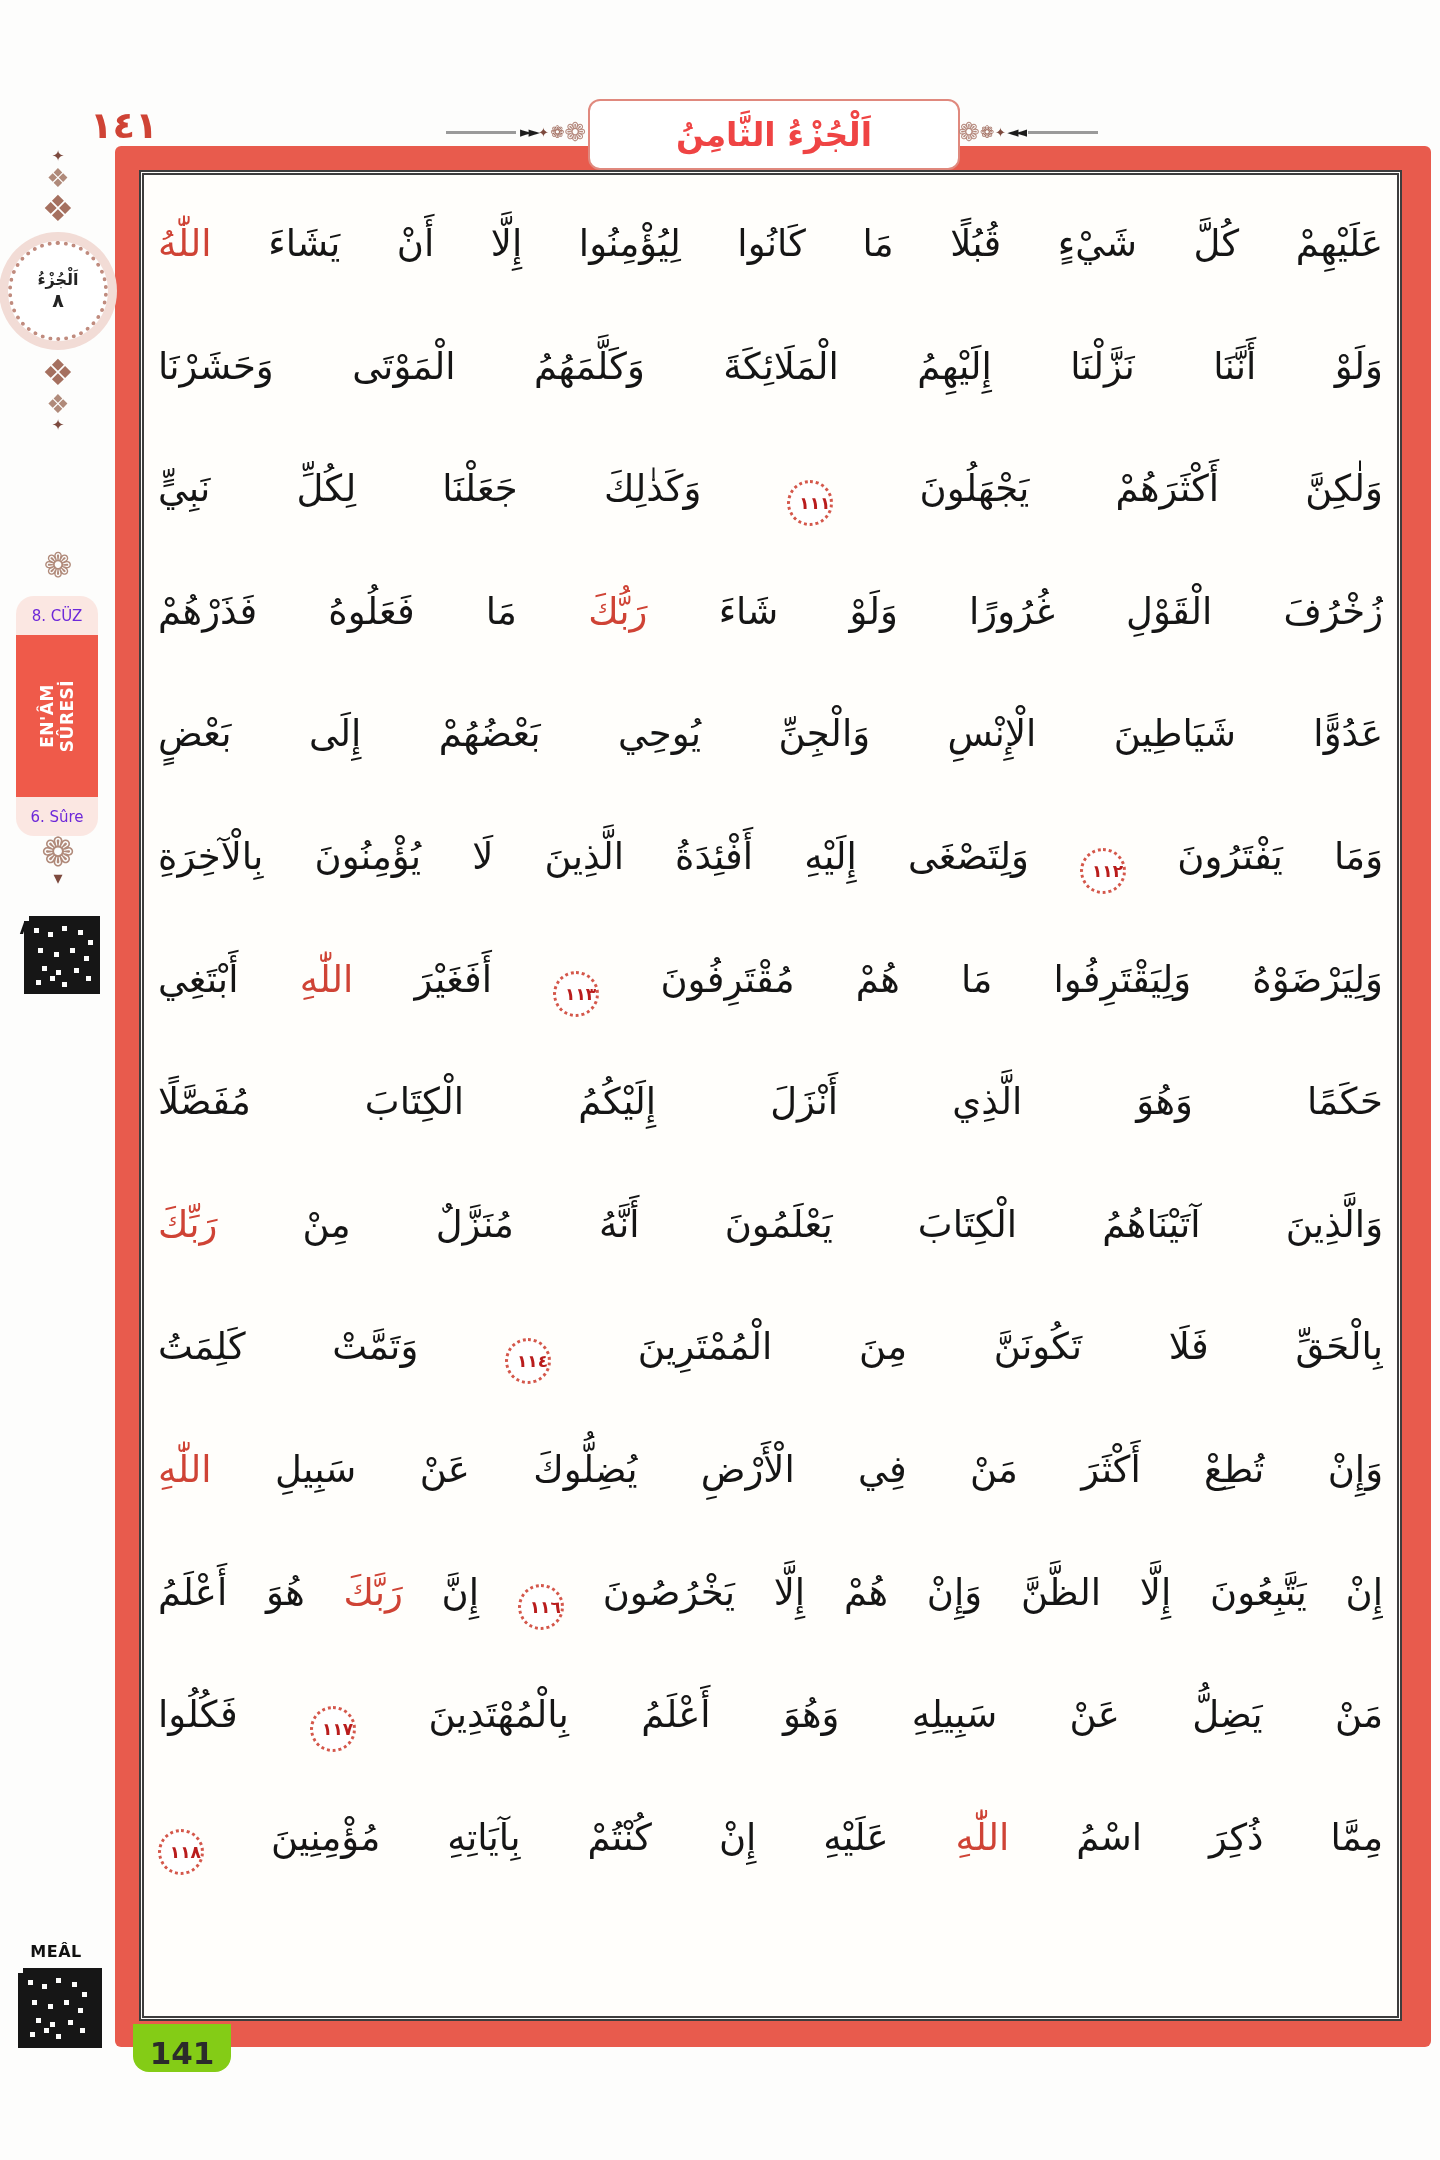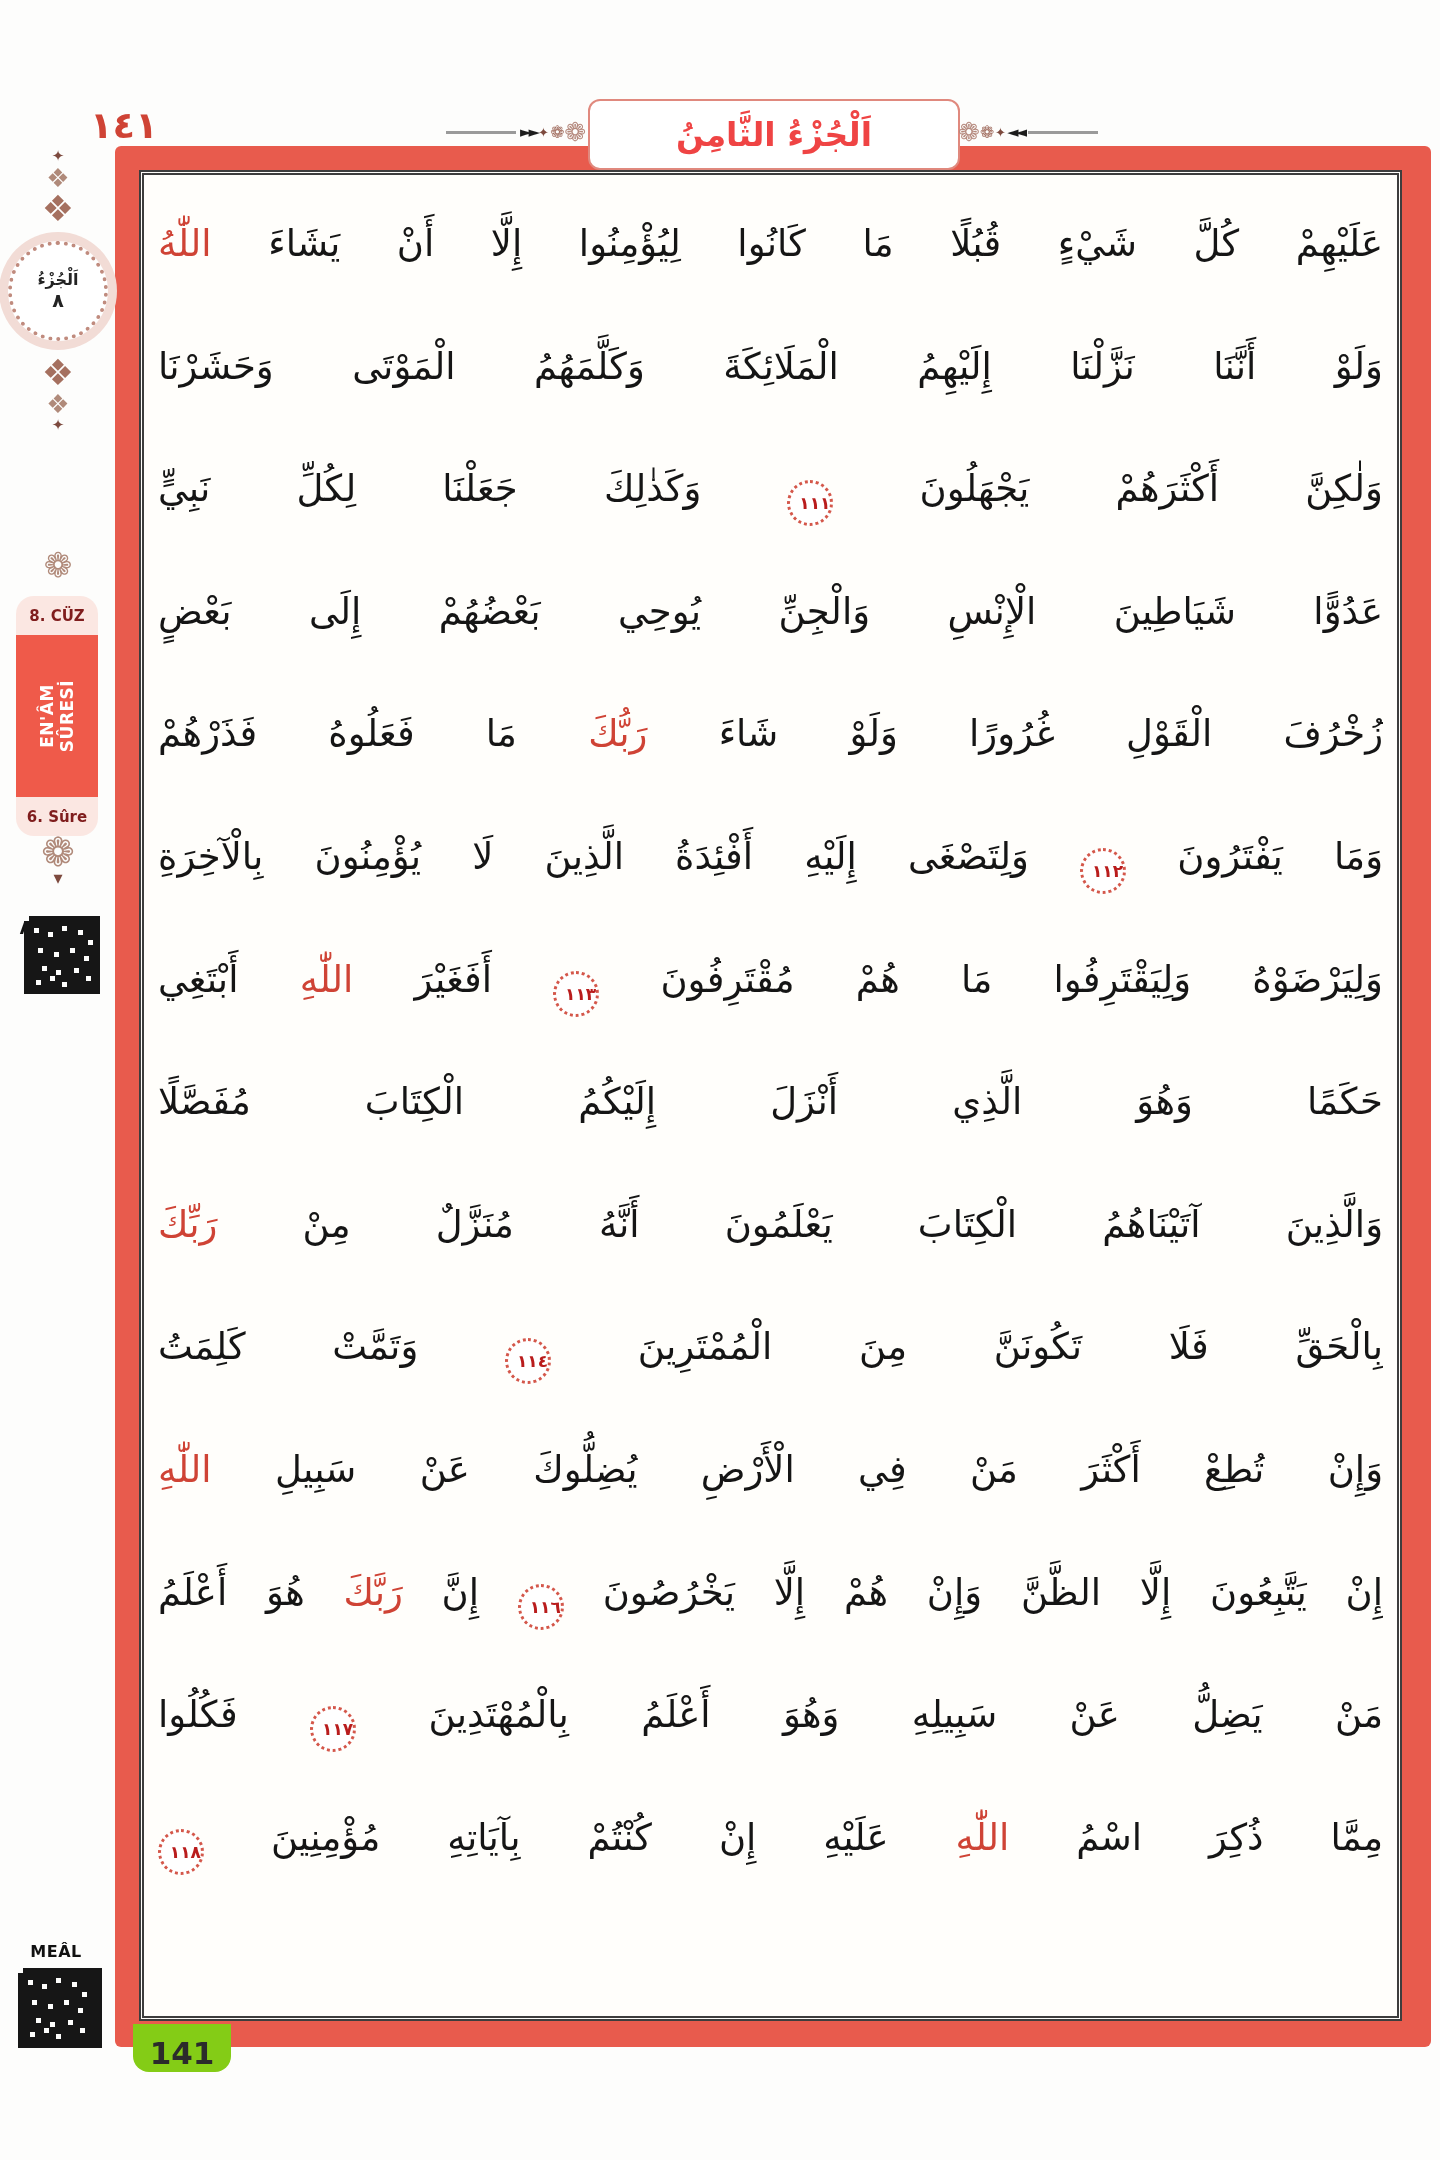--- a/index.html
+++ b/index.html
@@ -56,21 +56,21 @@
   .medal .m2{font-size:19px;font-weight:bold;color:#232323;line-height:1.2;}
 
   
   .crown{position:absolute;left:22px;width:72px;text-align:center;z-index:2;color:#b08a7a;}
   .crown.top{top:548px;font-size:34px;line-height:1;}
   .crown.bottom{top:834px;font-size:40px;line-height:.9;}
   .crown .tail{display:block;font-size:18px;color:#7d4a3e;line-height:.9;}
   .tab{position:absolute;left:16px;top:596px;width:82px;height:240px;background:#fbe7e2;
     border-radius:18px;overflow:hidden;display:flex;flex-direction:column;z-index:2;}
   .tab-top,.tab-bot{height:39px;display:flex;align-items:center;justify-content:center;
-    font-size:15px;font-weight:bold;color:#7f1d1d;}
+    font-size:15px;font-weight:normal;color:#6d28d9;}
   .tab-mid{flex:1;background:#ef5a4a;display:flex;align-items:center;justify-content:center;}
   .vtext{transform:rotate(-90deg);width:150px;text-align:center;color:#ffffff;font-weight:bold;
     font-size:17px;line-height:20px;letter-spacing:.5px;white-space:nowrap;}
 
   
   .side-label{position:absolute;width:96px;text-align:center;font-weight:bold;color:#111;
     letter-spacing:.5px;z-index:2;}
   .side-label.arapca{left:12px;top:918px;font-size:17px;}
   .side-label.meal{left:8px;top:1942px;font-size:16px;}
   .qr{position:absolute;background:#161616;z-index:2;}
@@ -106,22 +106,22 @@
     <span class="h-arrow">◄◄</span>
     <div class="h-dash"></div>
   </div>
 
   <div class="frame">
     <div class="frame-inner">
       <div class="text-area">
           <div class="qline"><span>عَلَيْهِمْ كُلَّ شَيْءٍ قُبُلًا مَا كَانُوا لِيُؤْمِنُوا إِلَّا أَنْ يَشَاءَ</span> <span class="rw">اللّٰهُ</span> </div>
           <div class="qline"><span>وَلَوْ أَنَّنَا نَزَّلْنَا إِلَيْهِمُ الْمَلَائِكَةَ وَكَلَّمَهُمُ الْمَوْتَى وَحَشَرْنَا</span> </div>
           <div class="qline"><span>وَلٰكِنَّ أَكْثَرَهُمْ يَجْهَلُونَ</span> <span class="am">١١١</span> <span>وَكَذٰلِكَ جَعَلْنَا لِكُلِّ نَبِيٍّ</span> </div>
+          <div class="qline"><span>زُخْرُفَ الْقَوْلِ غُرُورًا وَلَوْ شَاءَ</span> <span class="rw">رَبُّكَ</span> <span>مَا فَعَلُوهُ فَذَرْهُمْ</span> </div>
           <div class="qline"><span>عَدُوًّا شَيَاطِينَ الْإِنْسِ وَالْجِنِّ يُوحِي بَعْضُهُمْ إِلَى بَعْضٍ</span> </div>
-          <div class="qline"><span>زُخْرُفَ الْقَوْلِ غُرُورًا وَلَوْ شَاءَ</span> <span class="rw">رَبُّكَ</span> <span>مَا فَعَلُوهُ فَذَرْهُمْ</span> </div>
           <div class="qline"><span>وَمَا يَفْتَرُونَ</span> <span class="am">١١٢</span> <span>وَلِتَصْغَى إِلَيْهِ أَفْئِدَةُ الَّذِينَ لَا يُؤْمِنُونَ بِالْآخِرَةِ</span> </div>
           <div class="qline"><span>وَلِيَرْضَوْهُ وَلِيَقْتَرِفُوا مَا هُمْ مُقْتَرِفُونَ</span> <span class="am">١١٣</span> <span>أَفَغَيْرَ</span> <span class="rw">اللّٰهِ</span> <span>أَبْتَغِي</span> </div>
           <div class="qline"><span>حَكَمًا وَهُوَ الَّذِي أَنْزَلَ إِلَيْكُمُ الْكِتَابَ مُفَصَّلًا</span> </div>
           <div class="qline"><span>وَالَّذِينَ آتَيْنَاهُمُ الْكِتَابَ يَعْلَمُونَ أَنَّهُ مُنَزَّلٌ مِنْ</span> <span class="rw">رَبِّكَ</span> </div>
           <div class="qline"><span>بِالْحَقِّ فَلَا تَكُونَنَّ مِنَ الْمُمْتَرِينَ</span> <span class="am">١١٤</span> <span>وَتَمَّتْ كَلِمَتُ</span> </div>
           <div class="qline"><span>وَإِنْ تُطِعْ أَكْثَرَ مَنْ فِي الْأَرْضِ يُضِلُّوكَ عَنْ سَبِيلِ</span> <span class="rw">اللّٰهِ</span> </div>
           <div class="qline"><span>إِنْ يَتَّبِعُونَ إِلَّا الظَّنَّ وَإِنْ هُمْ إِلَّا يَخْرُصُونَ</span> <span class="am">١١٦</span> <span>إِنَّ</span> <span class="rw">رَبَّكَ</span> <span>هُوَ أَعْلَمُ</span> </div>
           <div class="qline"><span>مَنْ يَضِلُّ عَنْ سَبِيلِهِ وَهُوَ أَعْلَمُ بِالْمُهْتَدِينَ</span> <span class="am">١١٧</span> <span>فَكُلُوا</span> </div>
           <div class="qline"><span>مِمَّا ذُكِرَ اسْمُ</span> <span class="rw">اللّٰهِ</span> <span>عَلَيْهِ إِنْ كُنْتُمْ بِآيَاتِهِ مُؤْمِنِينَ</span> <span class="am">١١٨</span> </div>
         </div>

